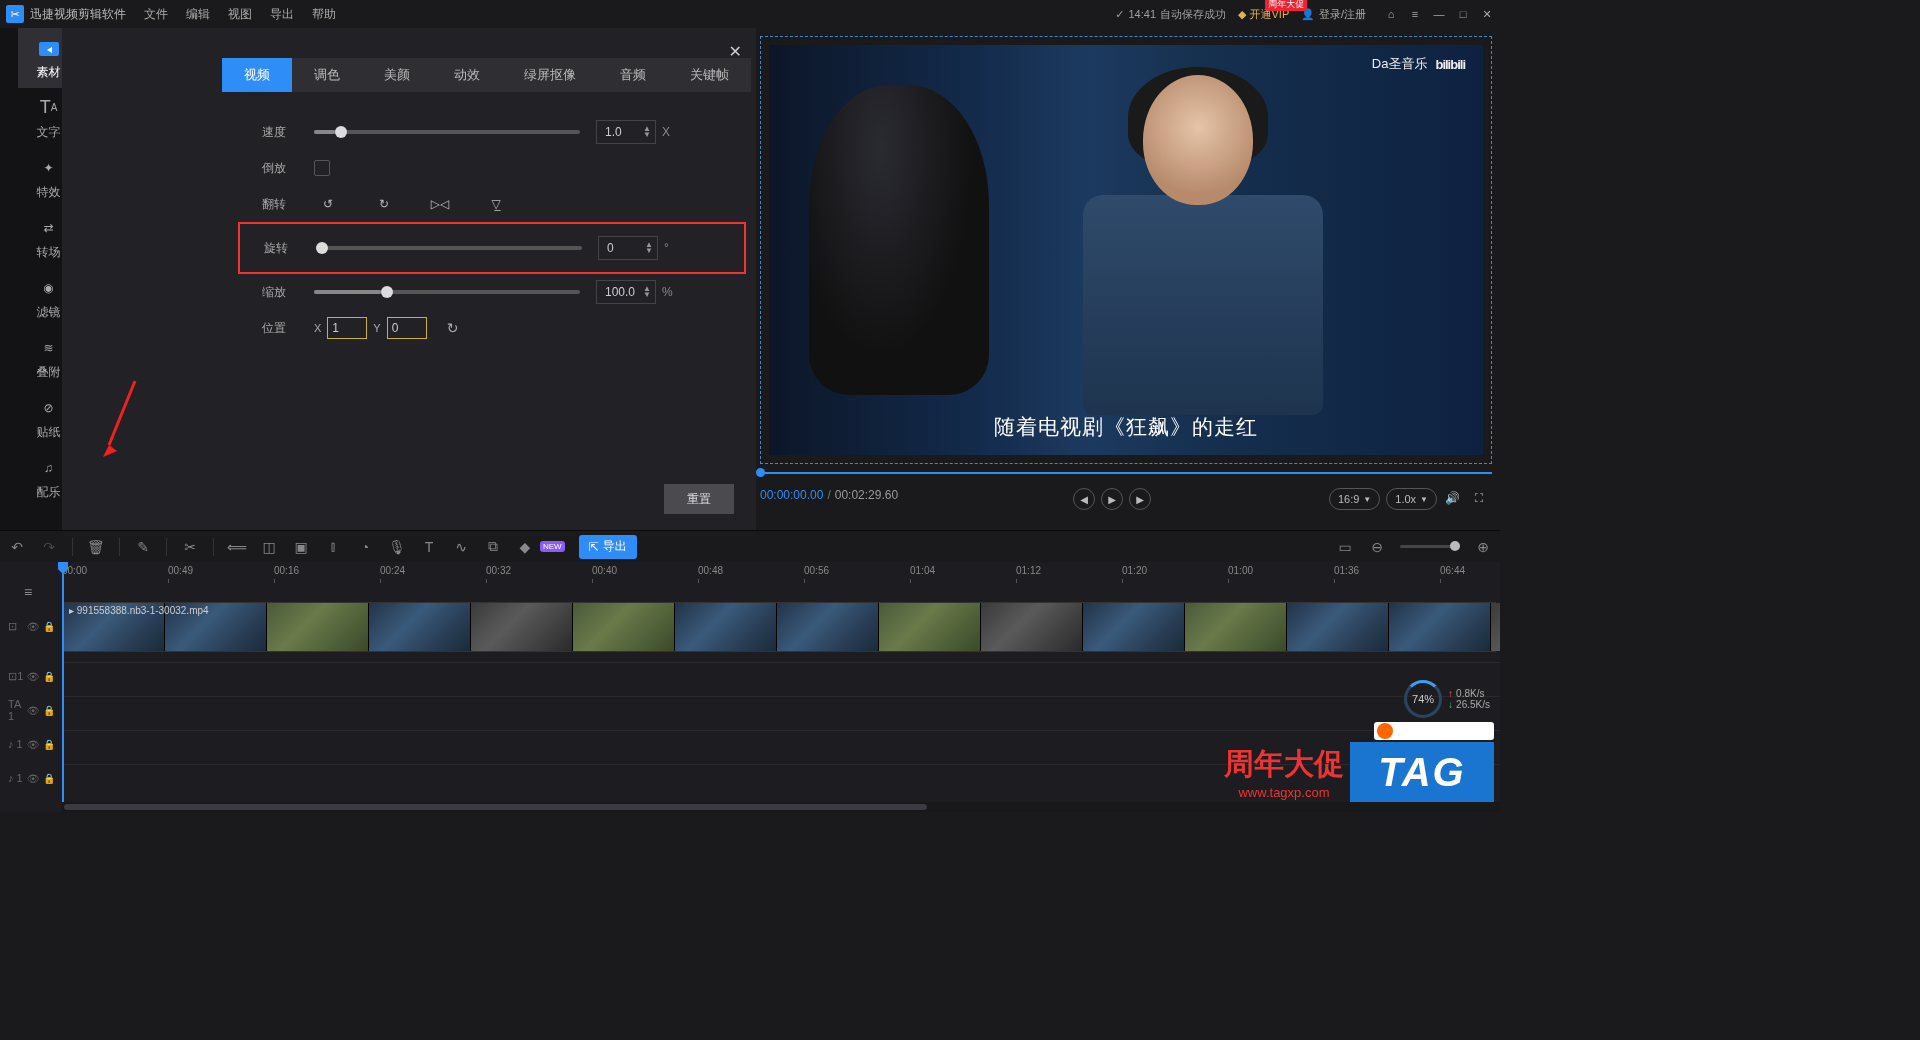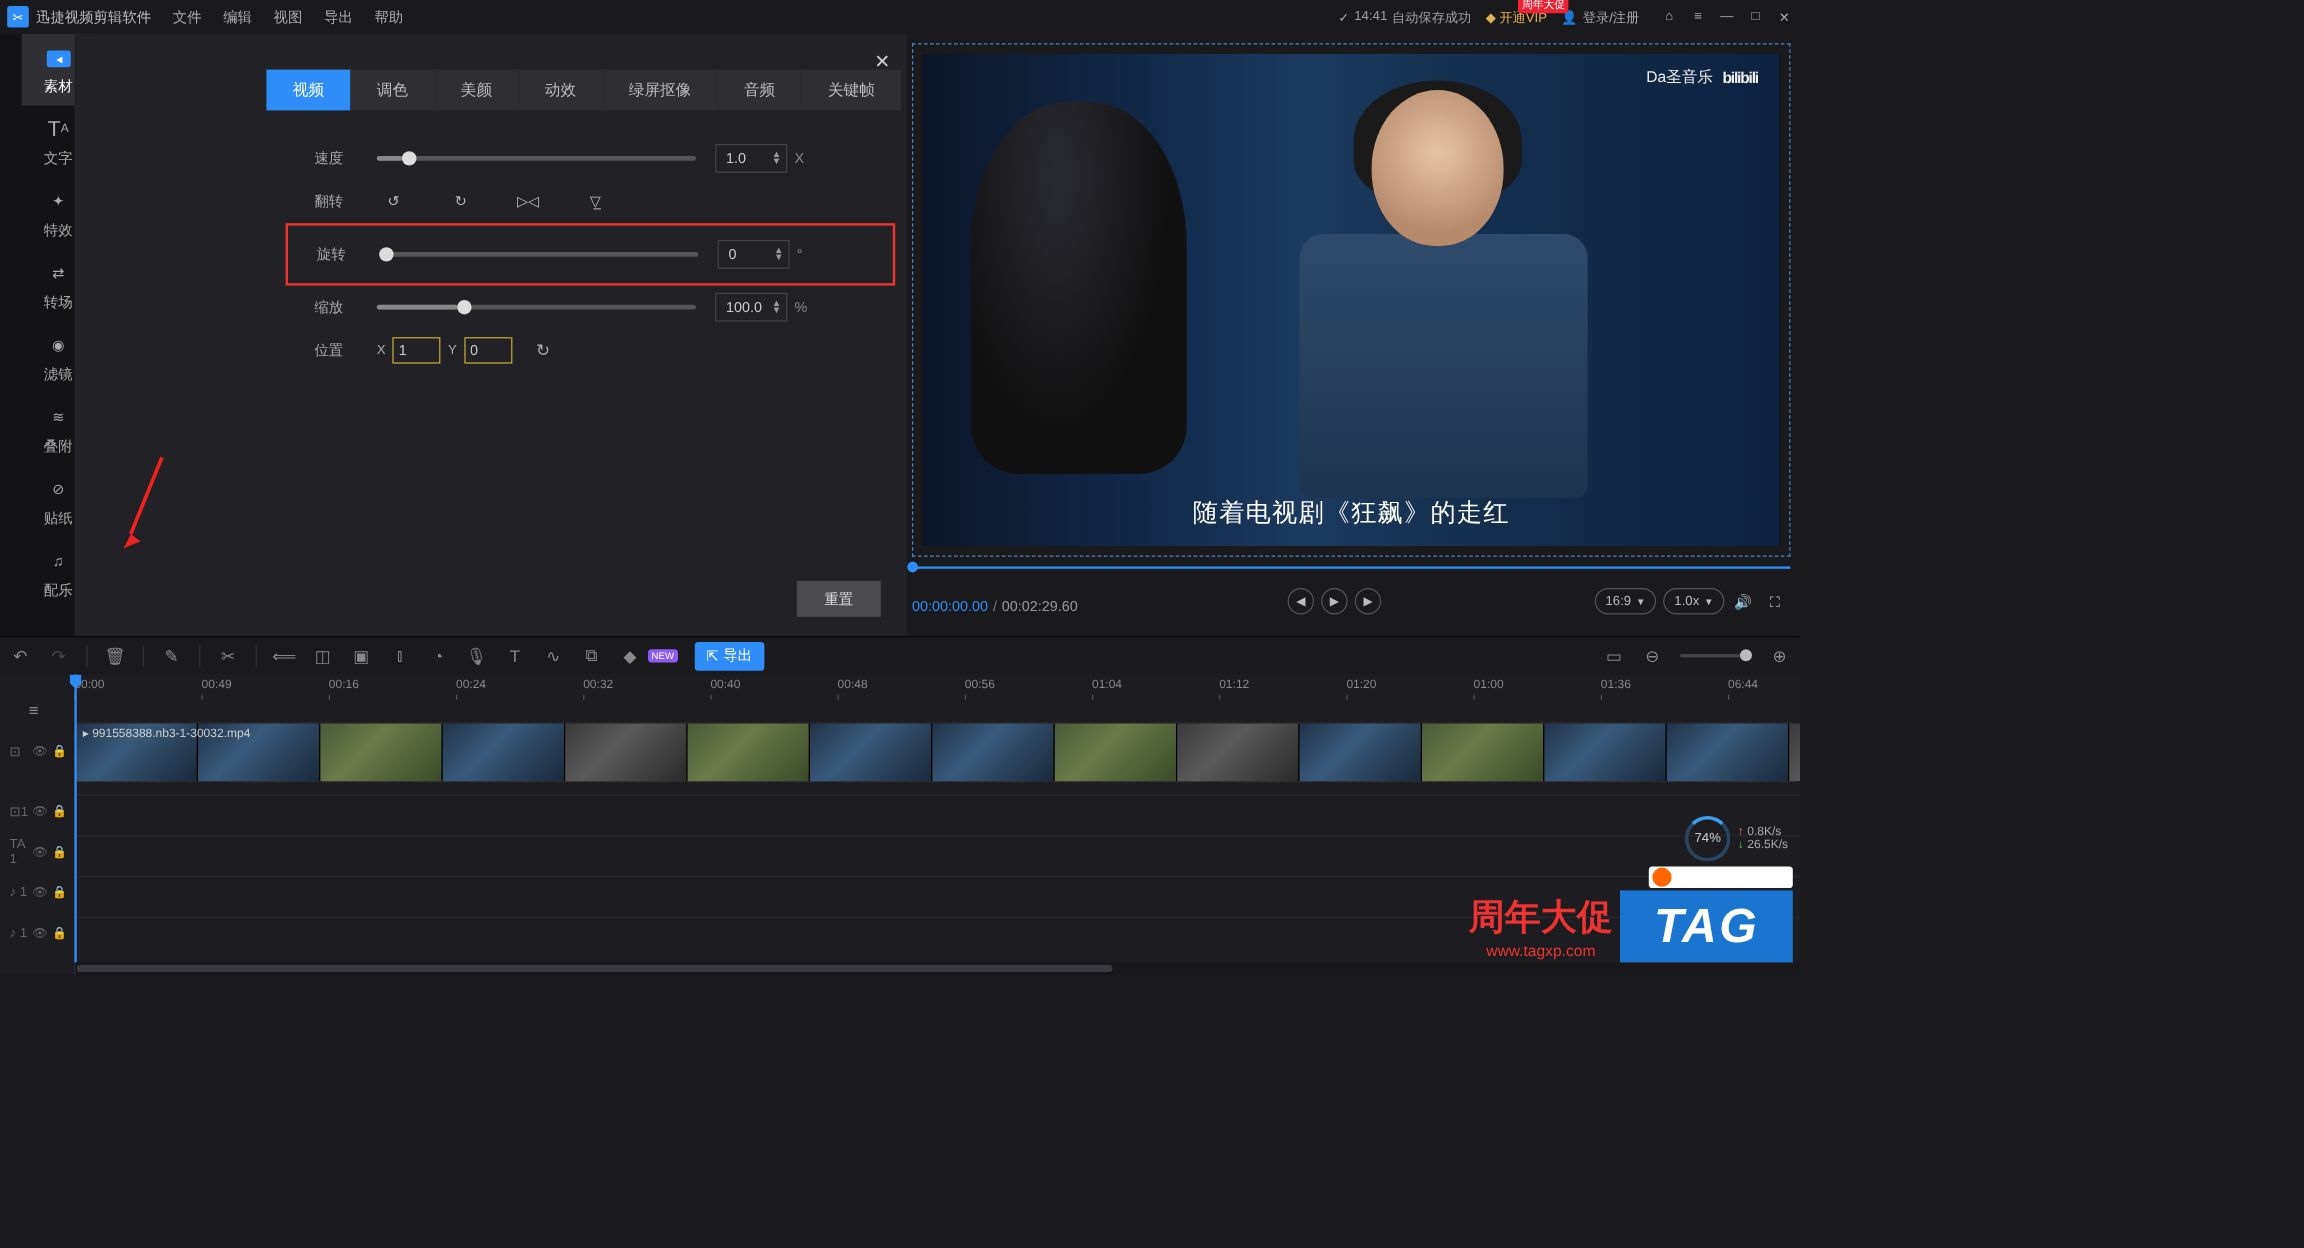--- a/index.html
+++ b/index.html
@@ -68,21 +68,21 @@
 .preview .fig-left { position:absolute; left:40px; top:40px; width:180px; height:310px; background:radial-gradient(ellipse at 40% 20%,#2a2a32 0%,#111 60%); border-radius:80px 80px 40px 40px/120px 120px 40px 40px; }
 .preview .fig-right { position:absolute; right:150px; top:30px; width:260px; height:340px; }
 .preview .fig-right .head { position:absolute; top:0; left:70px; width:110px; height:130px; background:radial-gradient(circle at 50% 40%,#e5c4a8,#b78a6c 70%); border-radius:50% 50% 48% 48%; }
 .preview .fig-right .hair { position:absolute; top:-8px; left:55px; width:140px; height:100px; background:#1a1a1a; border-radius:60% 60% 40% 40%; }
 .preview .fig-right .body { position:absolute; top:120px; left:10px; width:240px; height:220px; background:linear-gradient(#2f4a6b,#1e344e); border-radius:20px 20px 10px 10px; }
 .preview .subtitle { position:absolute; bottom:14px; left:0; right:0; text-align:center; color:#fff; font-size:21px; font-weight:500; letter-spacing:1px; }
 .preview .wm-top { position:absolute; top:10px; right:18px; color:#eee; font-size:13px; display:flex; align-items:center; gap:8px; }
 .preview .wm-top .bili { font-family:Arial; letter-spacing:-1px; font-weight:bold; }
 .preview .play-handle { position:absolute; left:0; top:440px; width:9px; height:9px; background:#2e8df7; border-radius:50%; }
 .preview .play-line { position:absolute; left:4px; top:444px; right:4px; height:2px; background:#2e8df7; }
-.preview .controls { position:absolute; left:4px; right:4px; bottom:18px; height:36px; display:flex; align-items:flex-end; }
+.preview .controls { position:absolute; left:4px; right:4px; bottom:6px; height:36px; display:flex; align-items:flex-start; }
 .preview .time-cur { color:#2e8df7; font-size:12px; }
 .preview .time-sep { color:#777; margin:0 4px; }
 .preview .time-tot { color:#999; }
 .preview .controls .spacer { flex:1; }
 .preview .pbtn { width:22px; height:22px; border:1px solid #555; border-radius:50%; display:flex; align-items:center; justify-content:center; margin:0 3px; color:#bbb; font-size:10px; cursor:pointer; }
 .preview .controls .spacer2 { flex:1; }
 .preview .ctrl-box { height:22px; border:1px solid #555; border-radius:11px; padding:0 8px; display:flex; align-items:center; gap:4px; font-size:11px; color:#bbb; margin:0 3px; cursor:pointer; }
 .preview .ctrl-ico { width:20px; height:20px; display:flex; align-items:center; justify-content:center; color:#bbb; margin:0 3px; cursor:pointer; }
 
 
@@ -238,20 +238,24 @@
           <div class="thumb" style="left:8%"></div>
         </div>
       <div class="numbox">
           <span>1.0</span>
           <div class="spin">
             <span>▲</span>
             <span>▼</span>
           </div>
         </div>
       <div class="unit">X</div>
+    </div>
+    <div class="row">
+      <div class="lbl">倒放</div>
+      <div class="chk"></div>
     </div>
     <div class="row">
       <div class="lbl">翻转</div>
       <div class="flip-icons">
         <span>↺</span>
         <span>↻</span>
         <span>▷◁</span>
         <span>▽̲</span>
       </div>
     </div>

